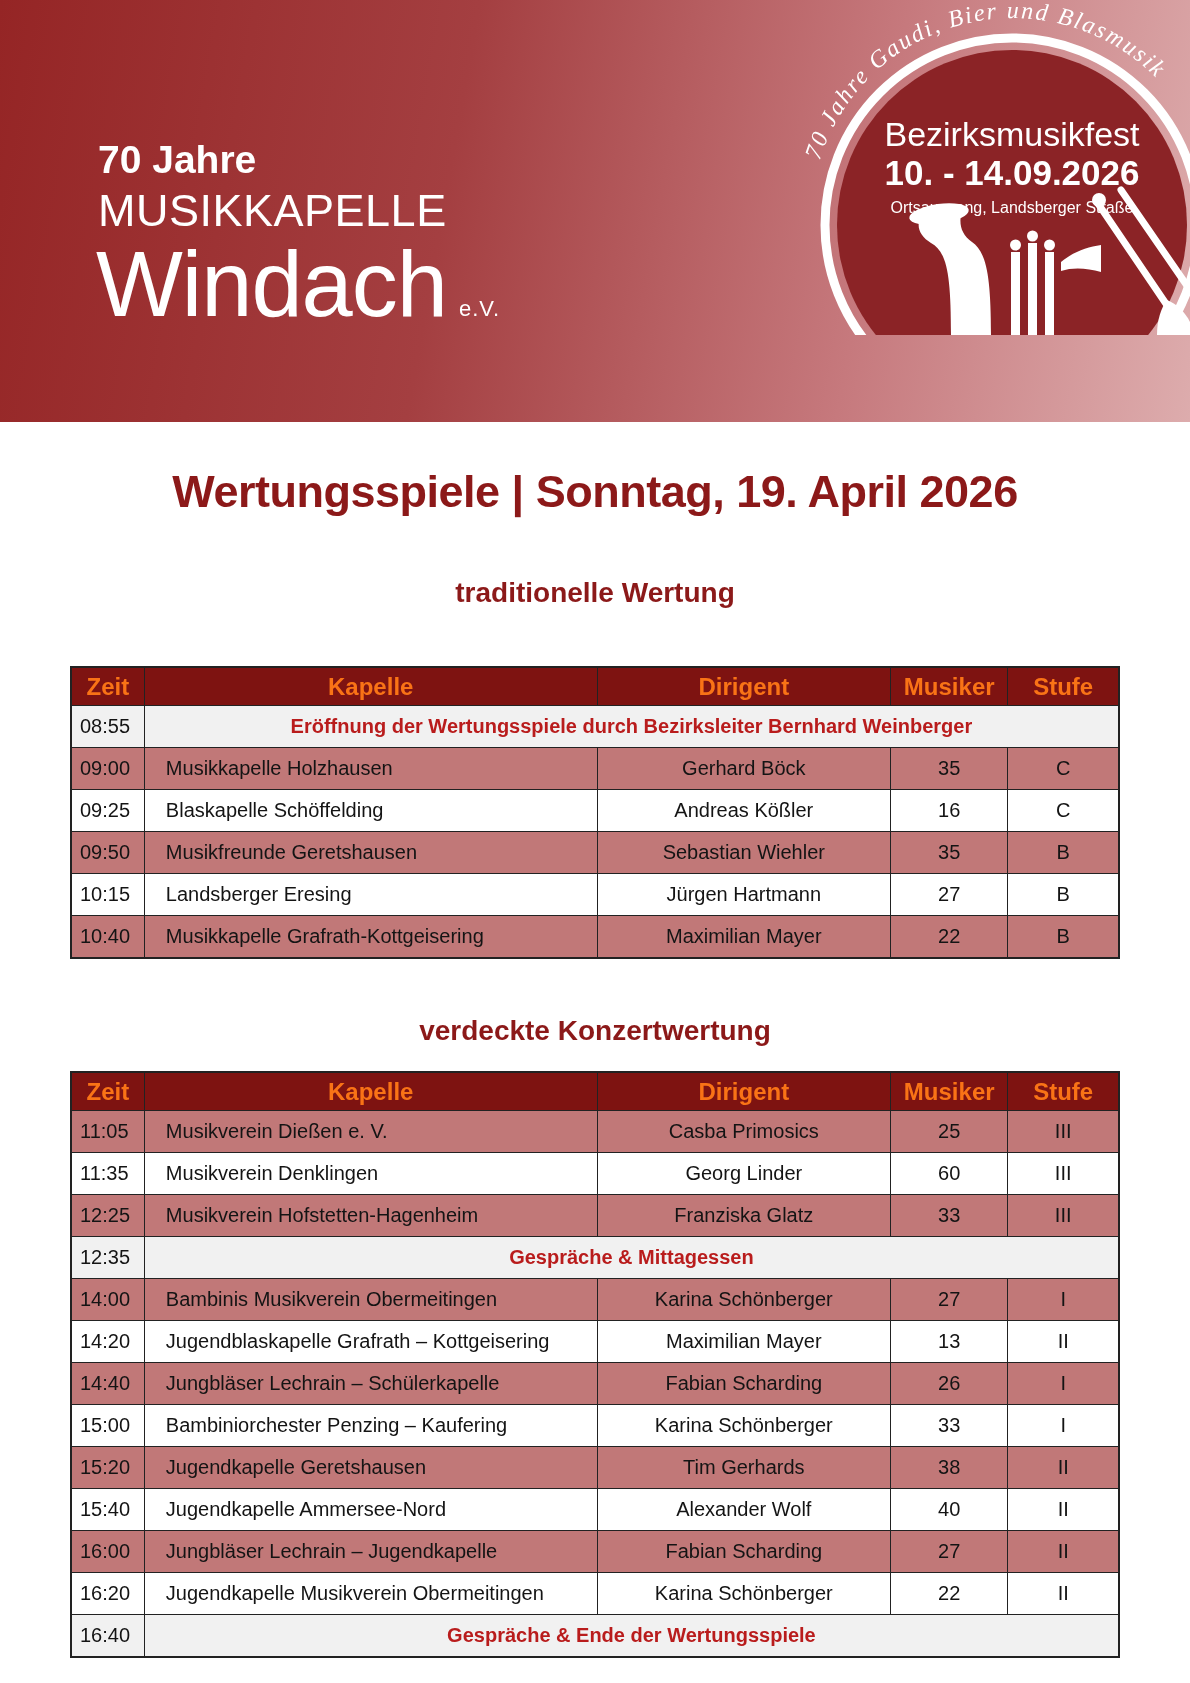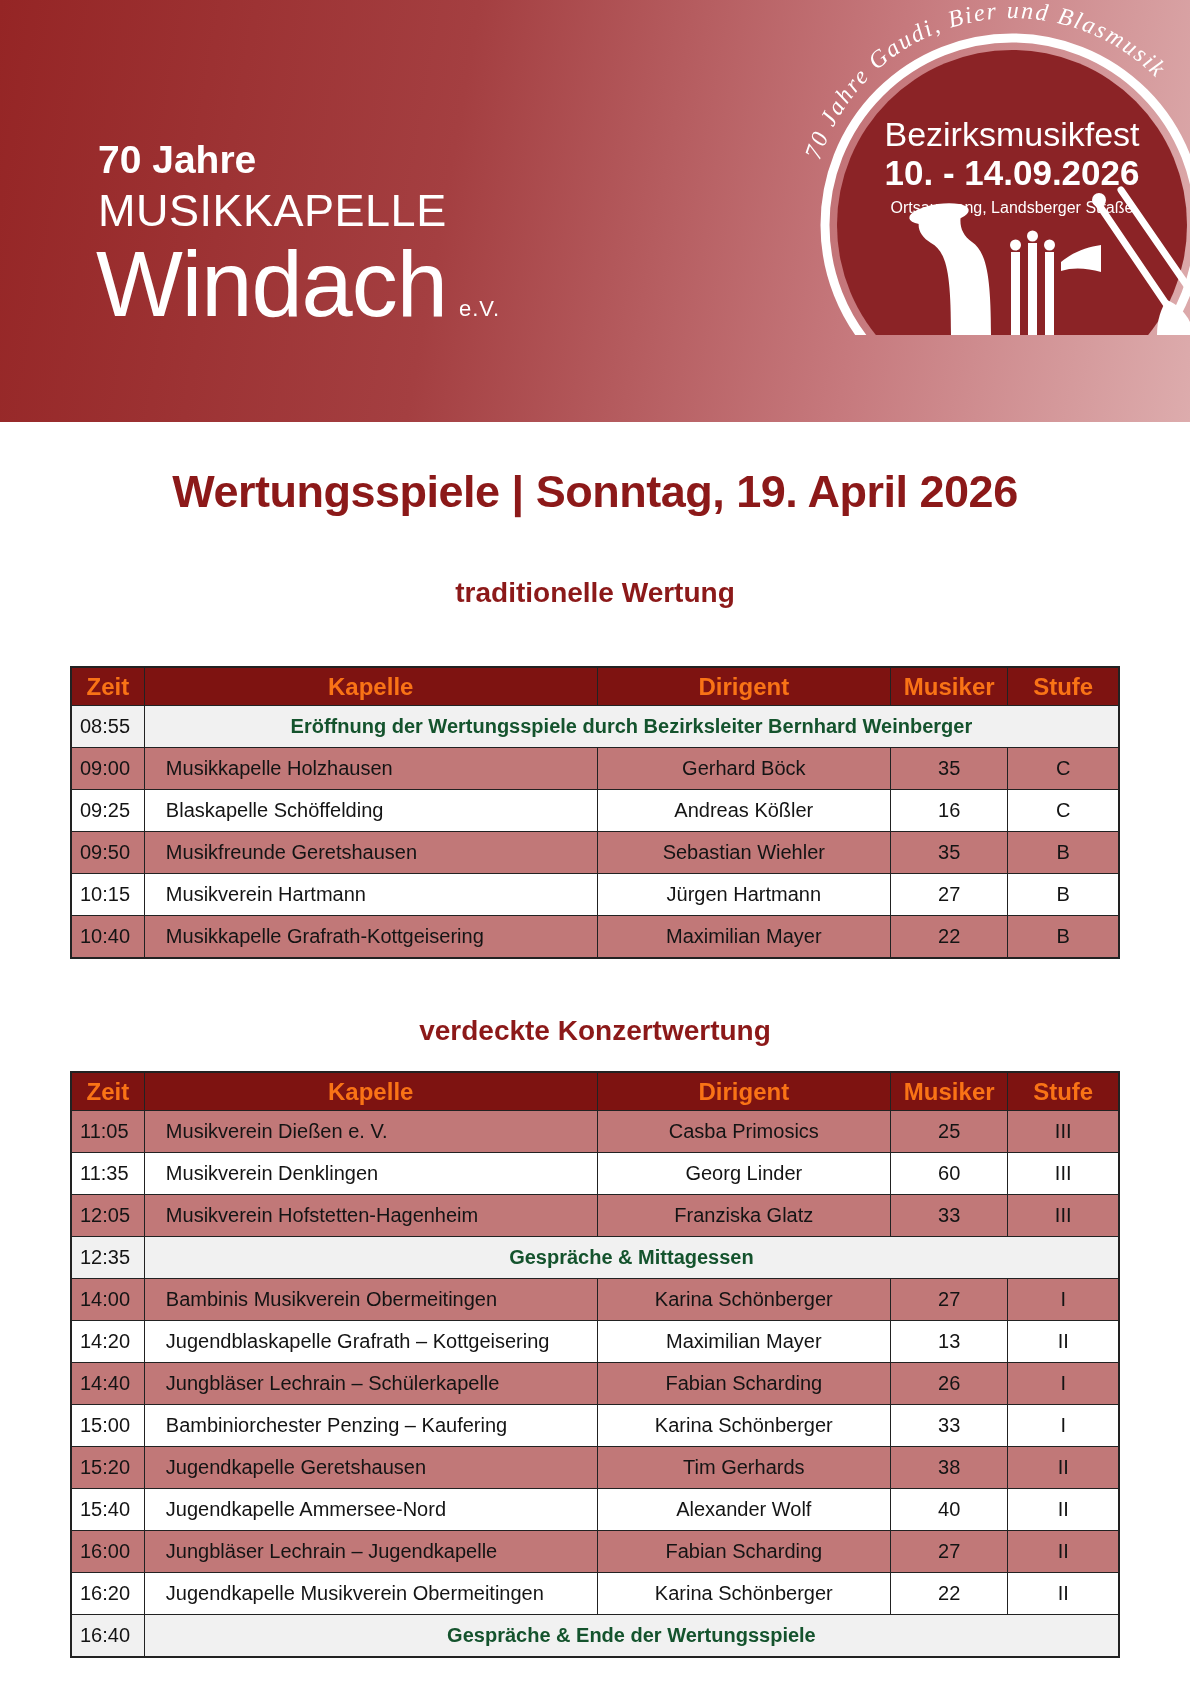--- a/index.html
+++ b/index.html
@@ -107,21 +107,21 @@
   .schedule tr.shaded td{background:var(--row-pink);}
   .schedule tr.note td{background:var(--note-bg);}
   .schedule td.c-zeit{text-align:left;}
   .schedule td.c-kapelle{text-align:left;padding-left:21px;}
   .schedule td.c-dirigent,
   .schedule td.c-musiker,
   .schedule td.c-stufe{text-align:center;}
   .schedule td.c-note{
     text-align:center;
     font-weight:bold;
-    color:#14532d;
+    color:#b91c1c;
   }
 </style>
 </head>
 <body>
 
 <div class="page">
 
   <header class="banner">
     <div class="logo">
       <div class="logo-years">70 Jahre</div>
@@ -211,21 +211,21 @@
             </tr>
             <tr class="shaded">
               <td class="c-zeit">09:50</td>
               <td class="c-kapelle">Musikfreunde Geretshausen</td>
               <td class="c-dirigent">Sebastian Wiehler</td>
               <td class="c-musiker">35</td>
               <td class="c-stufe">B</td>
             </tr>
             <tr>
               <td class="c-zeit">10:15</td>
-              <td class="c-kapelle">Musikverein Hartmann</td>
+              <td class="c-kapelle">Landsberger Eresing</td>
               <td class="c-dirigent">Jürgen Hartmann</td>
               <td class="c-musiker">27</td>
               <td class="c-stufe">B</td>
             </tr>
             <tr class="shaded">
               <td class="c-zeit">10:40</td>
               <td class="c-kapelle">Musikkapelle Grafrath-Kottgeisering</td>
               <td class="c-dirigent">Maximilian Mayer</td>
               <td class="c-musiker">22</td>
               <td class="c-stufe">B</td>
@@ -262,21 +262,21 @@
               <td class="c-stufe">III</td>
             </tr>
             <tr>
               <td class="c-zeit">11:35</td>
               <td class="c-kapelle">Musikverein Denklingen</td>
               <td class="c-dirigent">Georg Linder</td>
               <td class="c-musiker">60</td>
               <td class="c-stufe">III</td>
             </tr>
             <tr class="shaded">
-              <td class="c-zeit">12:05</td>
+              <td class="c-zeit">12:25</td>
               <td class="c-kapelle">Musikverein Hofstetten-Hagenheim</td>
               <td class="c-dirigent">Franziska Glatz</td>
               <td class="c-musiker">33</td>
               <td class="c-stufe">III</td>
             </tr>
             <tr class="note">
               <td class="c-zeit">12:35</td>
               <td class="c-note" colspan="4">Gespräche &amp; Mittagessen</td>
             </tr>
             <tr class="shaded">

